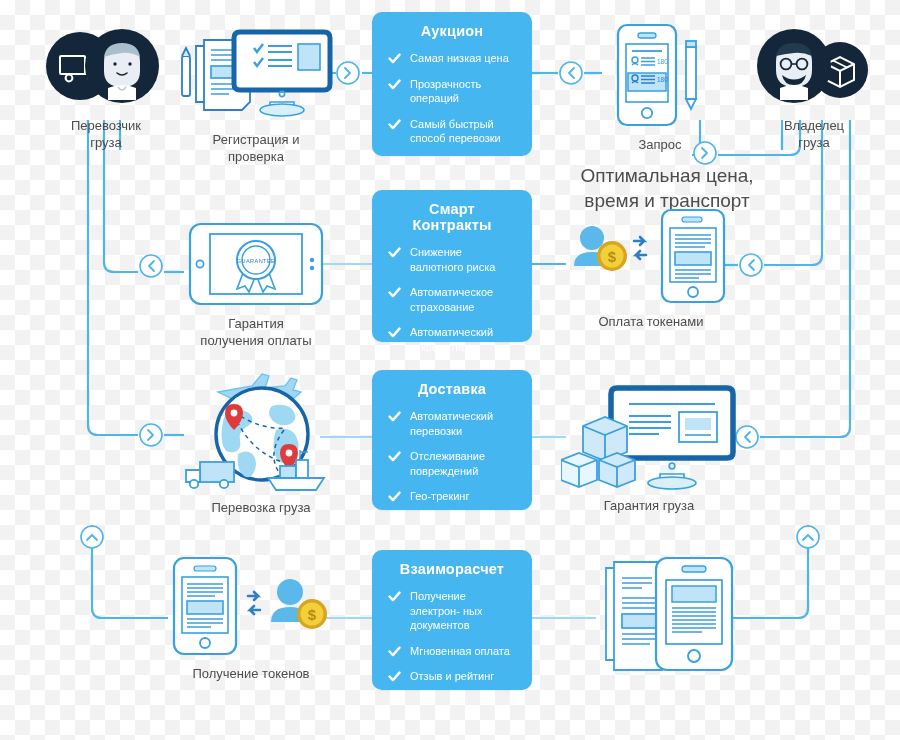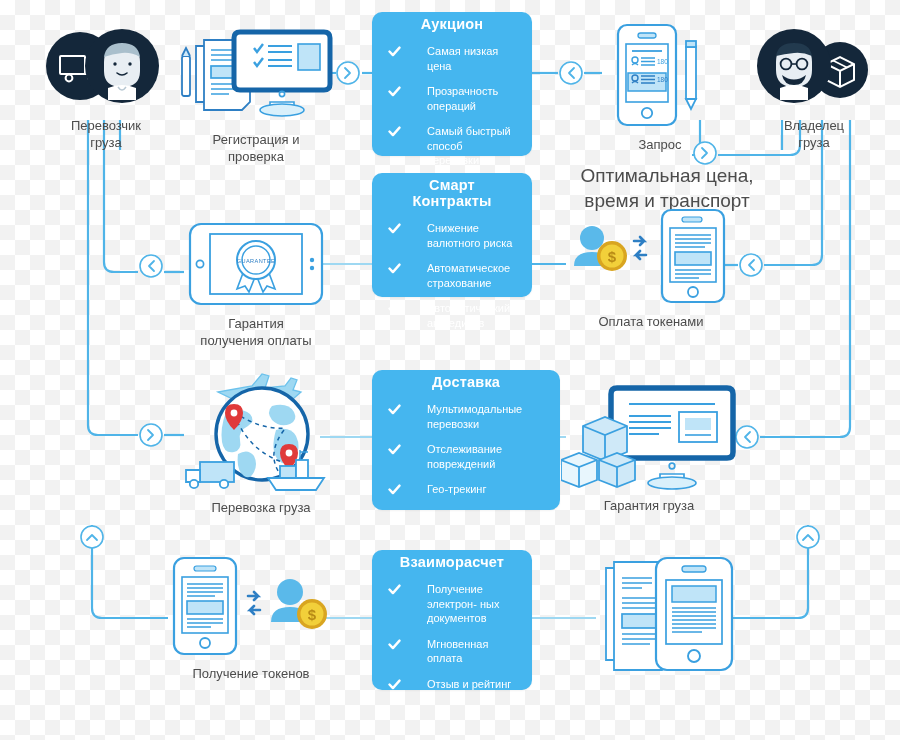--- a/index.html
+++ b/index.html
@@ -17,36 +17,36 @@
   }
   
   #wires { position: absolute; inset: 0; width: 900px; height: 740px; }
 
   
   .card {
     position: absolute;
     background: #45b6ef;
     border-radius: 10px;
     color: #ffffff;
-    padding: 4px 16px 16px 16px;
+    padding: 11px 16px 16px 16px;
     box-shadow: 0 1px 2px rgba(0,0,0,.05);
   }
   .card-title {
     text-align: center;
     font-size: 14.5px;
     font-weight: 600;
     color: #ffffff;
     margin-bottom: 12px;
     letter-spacing: .2px;
   }
   .bullets { list-style: none; }
   .bullet {
     display: flex;
     align-items: flex-start;
-    gap: 26px;
+    gap: 9px;
     margin-bottom: 11px;
   }
   .bullet:last-child { margin-bottom: 0; }
   .tick {
     flex: 0 0 auto;
     width: 13px; height: 13px;
     margin-top: 1px;
   }
   .tick svg { display:block; width:13px; height:13px; }
   .bullet-text {
@@ -468,21 +468,21 @@
             <svg viewBox="0 0 13 13">
               <path d="M1.5 6.5 l3.4 3.6 L11.5 2.6" fill="none" stroke="#ffffff" stroke-width="2.4" stroke-linecap="round" stroke-linejoin="round"></path>
             </svg>
           </span>
         <span class="bullet-text">Самый быстрый
 способ перевозки</span>
       </li>
     </ul>
   </div>
 
-  <div class="card" style="left:372px; top:173px; width:160px; height:124px;">
+  <div class="card" style="left:372px; top:190px; width:160px; height:152px;">
     <div class="card-title">Смарт Контракты</div>
     <ul class="bullets">
       <li class="bullet">
         <span class="tick">
             <svg viewBox="0 0 13 13">
               <path d="M1.5 6.5 l3.4 3.6 L11.5 2.6" fill="none" stroke="#ffffff" stroke-width="2.4" stroke-linecap="round" stroke-linejoin="round"></path>
             </svg>
           </span>
         <span class="bullet-text">Снижение валютного
 риска</span>
@@ -501,30 +501,30 @@
             <svg viewBox="0 0 13 13">
               <path d="M1.5 6.5 l3.4 3.6 L11.5 2.6" fill="none" stroke="#ffffff" stroke-width="2.4" stroke-linecap="round" stroke-linejoin="round"></path>
             </svg>
           </span>
         <span class="bullet-text">Автоматический
 аккредитив</span>
       </li>
     </ul>
   </div>
 
-  <div class="card" style="left:372px; top:370px; width:188px; height:140px;">
+  <div class="card" style="left:372px; top:370px; width:160px; height:140px;">
     <div class="card-title">Доставка</div>
     <ul class="bullets">
       <li class="bullet">
         <span class="tick">
             <svg viewBox="0 0 13 13">
               <path d="M1.5 6.5 l3.4 3.6 L11.5 2.6" fill="none" stroke="#ffffff" stroke-width="2.4" stroke-linecap="round" stroke-linejoin="round"></path>
             </svg>
           </span>
-        <span class="bullet-text">Мультимодальные
+        <span class="bullet-text">Автоматический
 перевозки</span>
       </li>
       <li class="bullet">
         <span class="tick">
             <svg viewBox="0 0 13 13">
               <path d="M1.5 6.5 l3.4 3.6 L11.5 2.6" fill="none" stroke="#ffffff" stroke-width="2.4" stroke-linecap="round" stroke-linejoin="round"></path>
             </svg>
           </span>
         <span class="bullet-text">Отслеживание
 повреждений</span>

